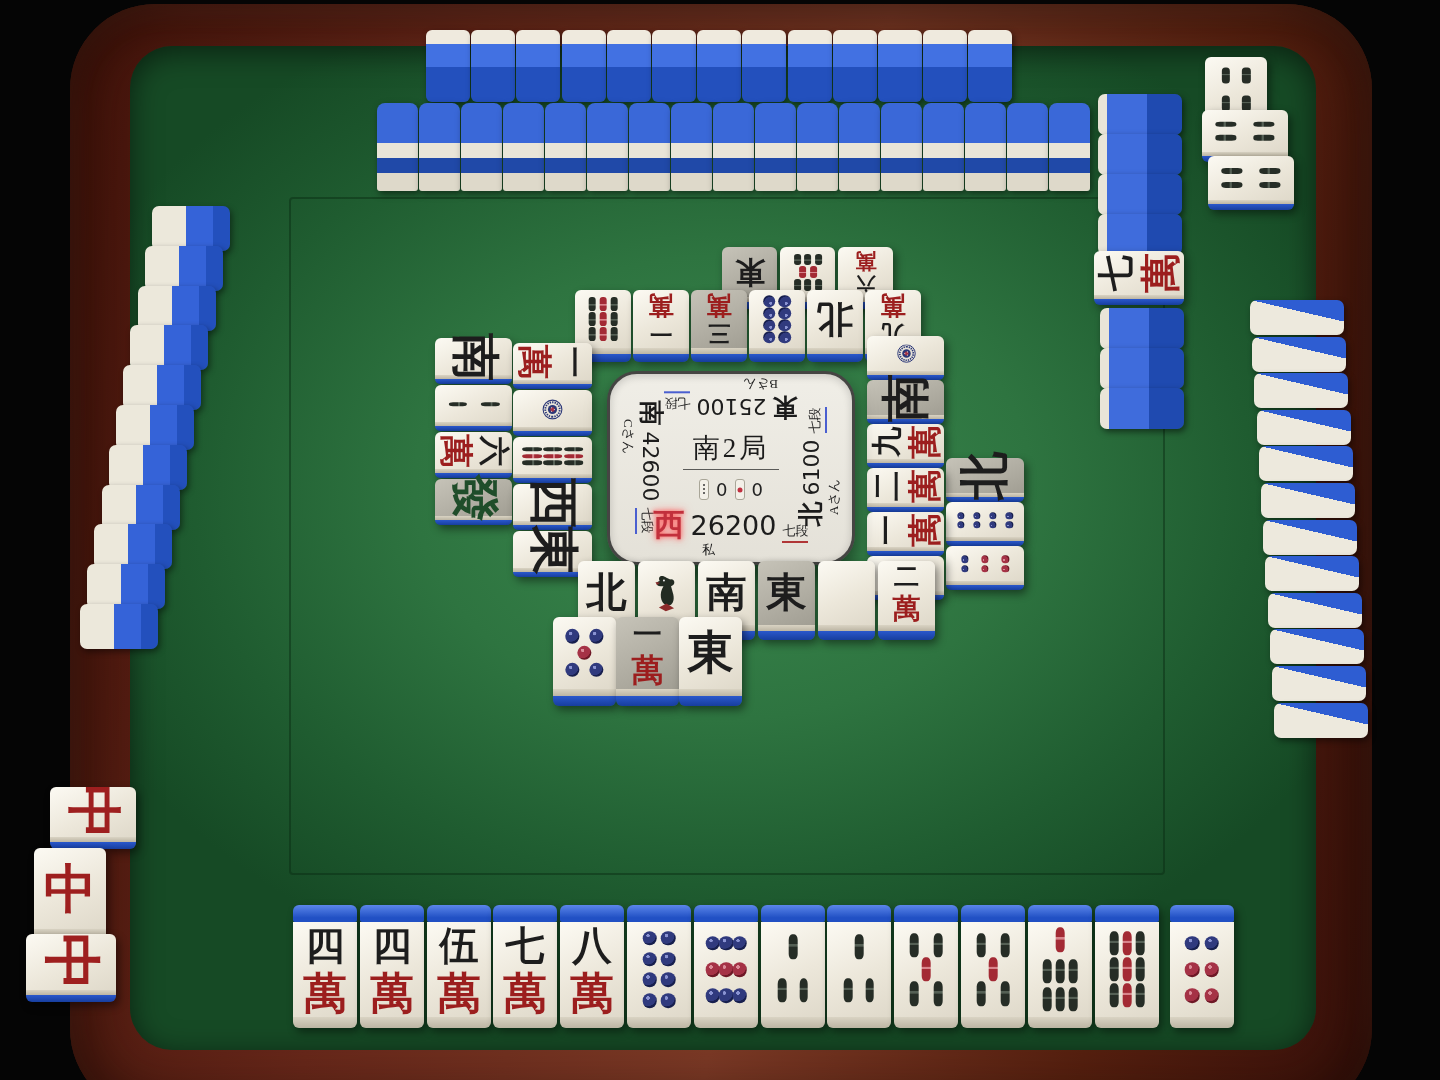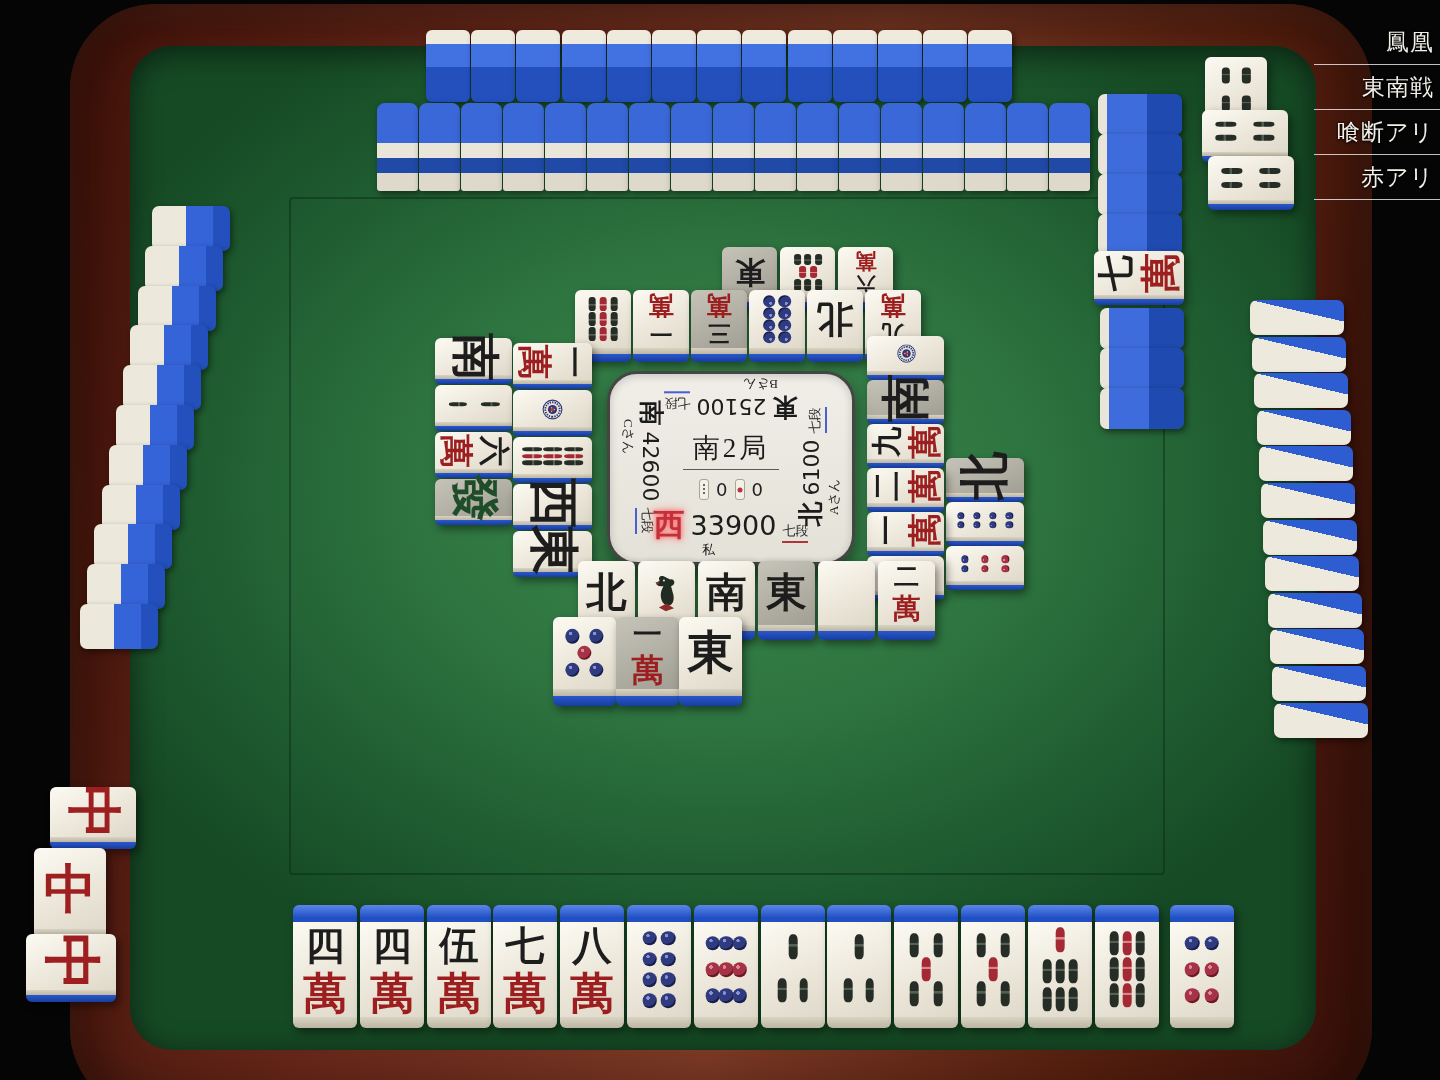--- a/index.html
+++ b/index.html
@@ -867,35 +867,29 @@
       <div class="cp-line1">
         <span class="cp-wind">北</span>
         <span class="cp-score">6100</span>
         <span class="cp-rank">七段</span>
       </div>
       <div class="cp-line2 ind-c">Aさん</div>
     </div>
     <div class="cp-block cp-self">
       <div class="cp-line1">
         <span class="cp-wind">西</span>
-        <span class="cp-score">33900</span>
+        <span class="cp-score">26200</span>
         <span class="cp-rank ur">七段</span>
       </div>
       <div class="cp-line2 ind-a">私</div>
     </div>
     <div class="cp-center">
       <div class="cp-round">南2局</div>
       <div class="cp-counters">
         <span class="stick s100"></span>
         <span class="cnt">0</span>
         <span class="stick s1000"></span>
         <span class="cnt">0</span>
       </div>
     </div>
   </div>
 
-  <div id="info">
-    <div class="info-item">鳳凰</div>
-    <div class="info-item">東南戦</div>
-    <div class="info-item">喰断アリ</div>
-    <div class="info-item">赤アリ</div>
-  </div>
 </div>
 
 </body></html>

